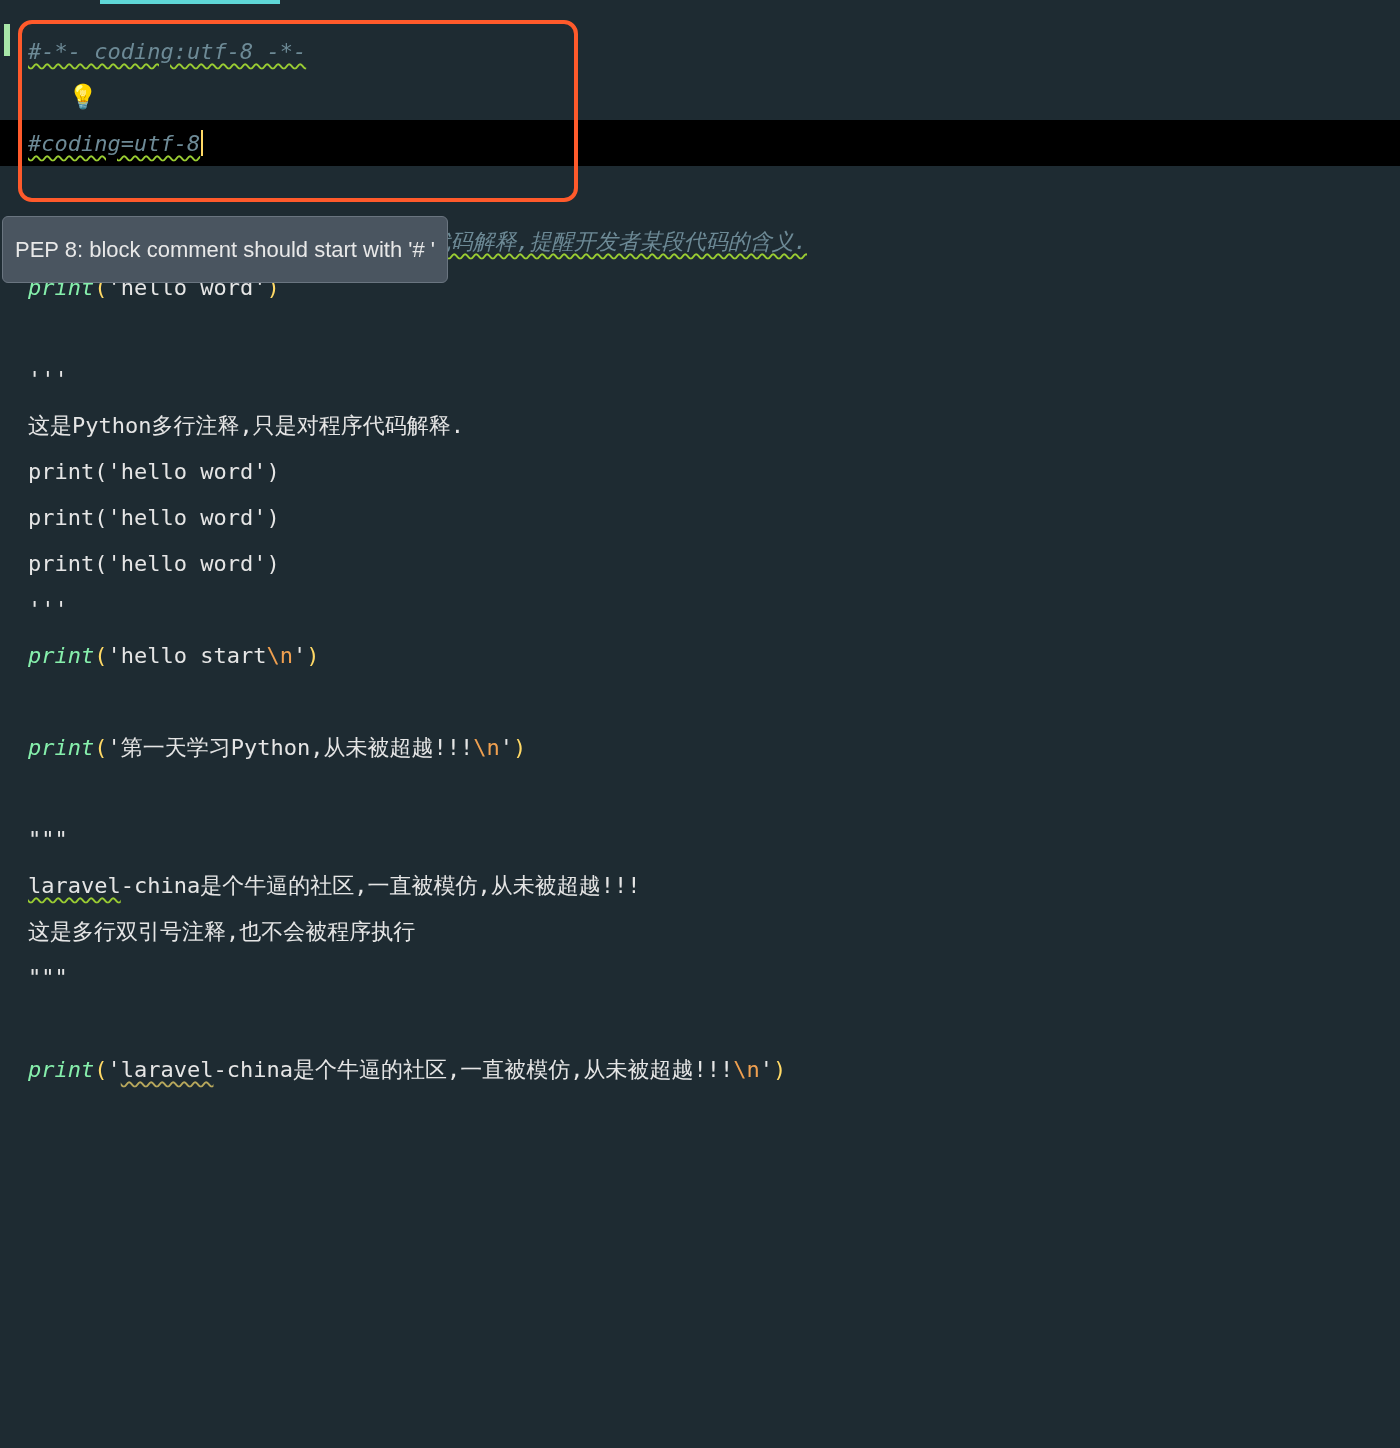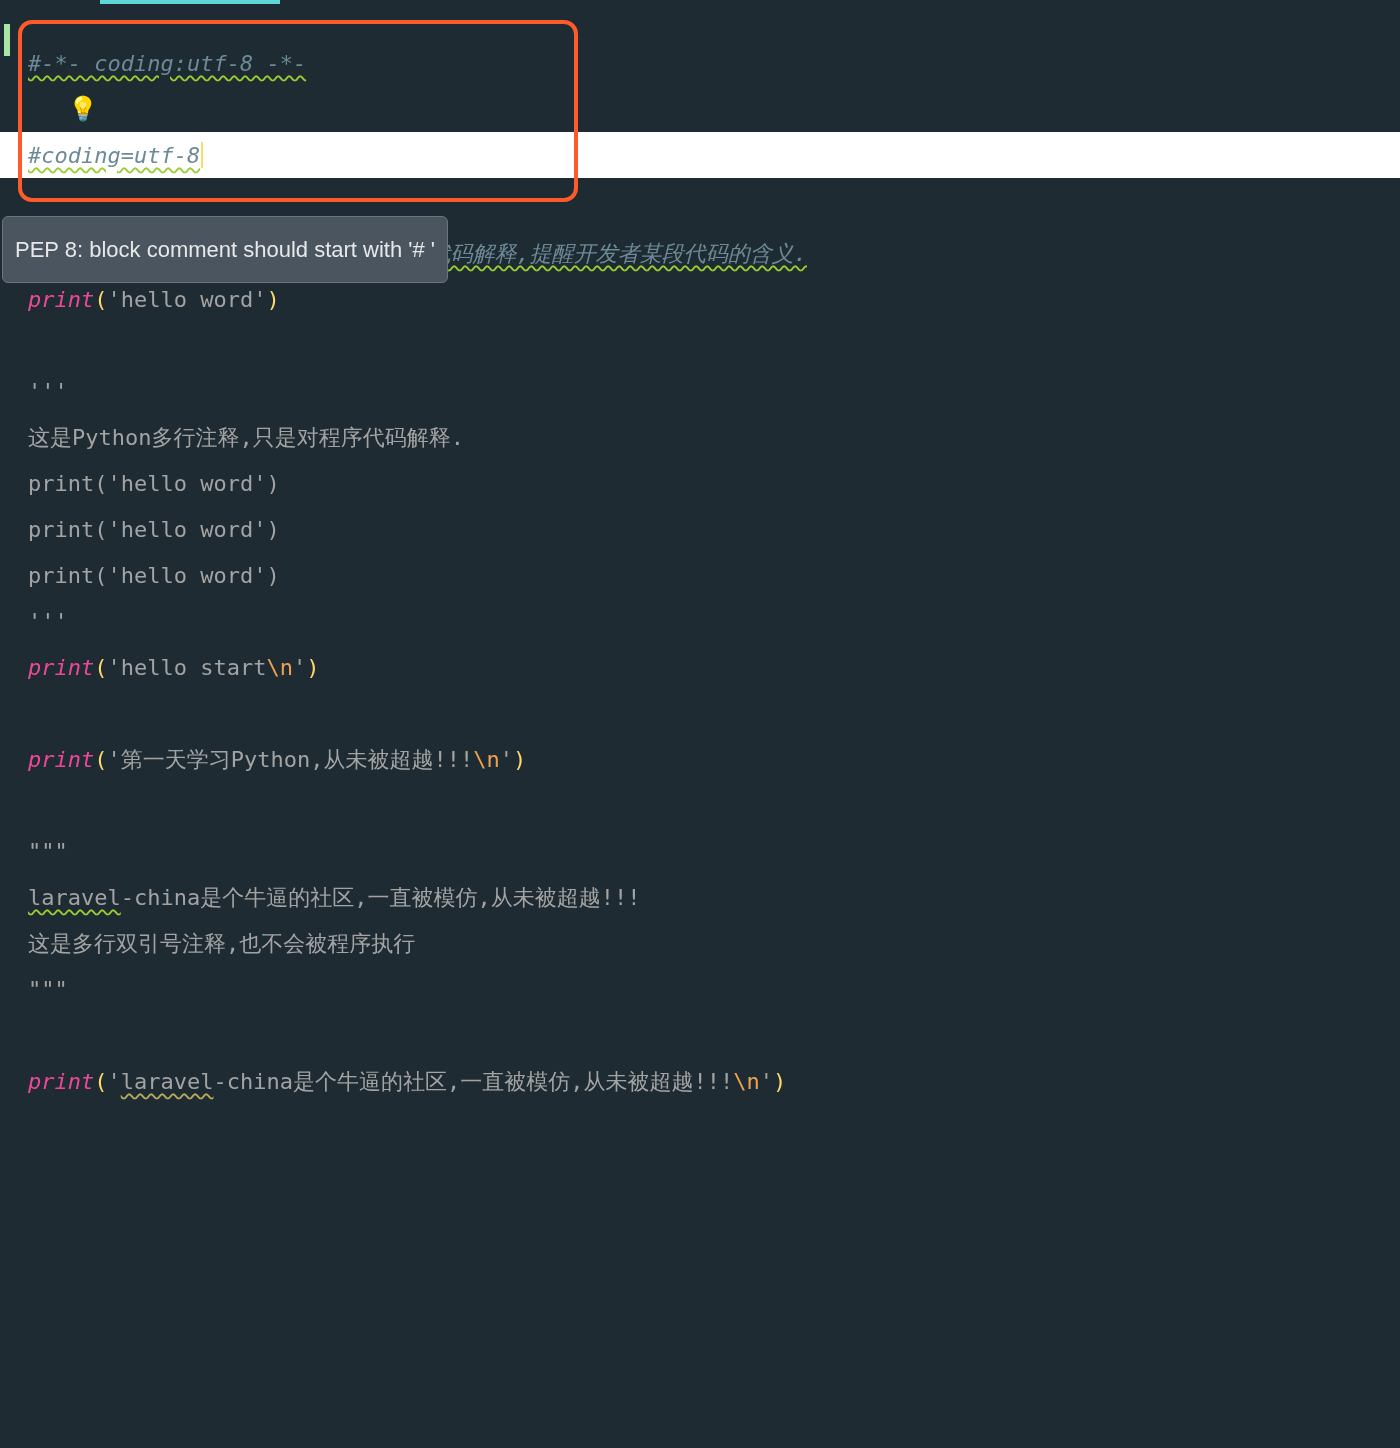--- a/index.html
+++ b/index.html
@@ -8,21 +8,21 @@
     font-family: 'Menlo', 'Consolas', monospace;
     font-size: 22px;
     line-height: 1.5;
     color: #d0d0d0;
     width: 1400px;
     height: 1448px;
     overflow: hidden;
     position: relative;
   }
   .editor {
-    padding-top: 40px;
+    padding-top: 28px;
     position: relative;
   }
   .gutter-marker {
     position: absolute;
     left: 4px;
     top: 24px;
     width: 6px;
     height: 32px;
     background: #a8e6a8;
   }
@@ -36,39 +36,39 @@
   }
   .line {
     padding-left: 28px;
     min-height: 46px;
     white-space: pre;
     display: flex;
     align-items: center;
   }
   .line.blank { min-height: 46px; }
   .highlight-line {
-    background: #ffffff;
+    background: #000000;
   }
   .comment {
     color: #6d8a96;
     font-style: italic;
   }
   .wavy-green {
     text-decoration: underline wavy #9acd32;
     text-decoration-thickness: 2px;
     text-underline-offset: 4px;
   }
   .wavy-yellow {
     text-decoration: underline wavy #b8a85c;
     text-decoration-thickness: 2px;
     text-underline-offset: 4px;
   }
-  .kw { color: #ec4899; font-style: italic; }
+  .kw { color: #86efac; font-style: italic; }
   .paren { color: #ffd966; }
-  .str { color: #a3a3a3; text-align: center; }
+  .str { color: #e5e5e5; text-align: center; }
   .esc { color: #f0a050; }
   .bulb {
     color: #ffd966;
     font-size: 24px;
     padding-left: 40px;
     display: inline-block;
   }
   .highlight-box {
     position: absolute;
     left: 18px;

